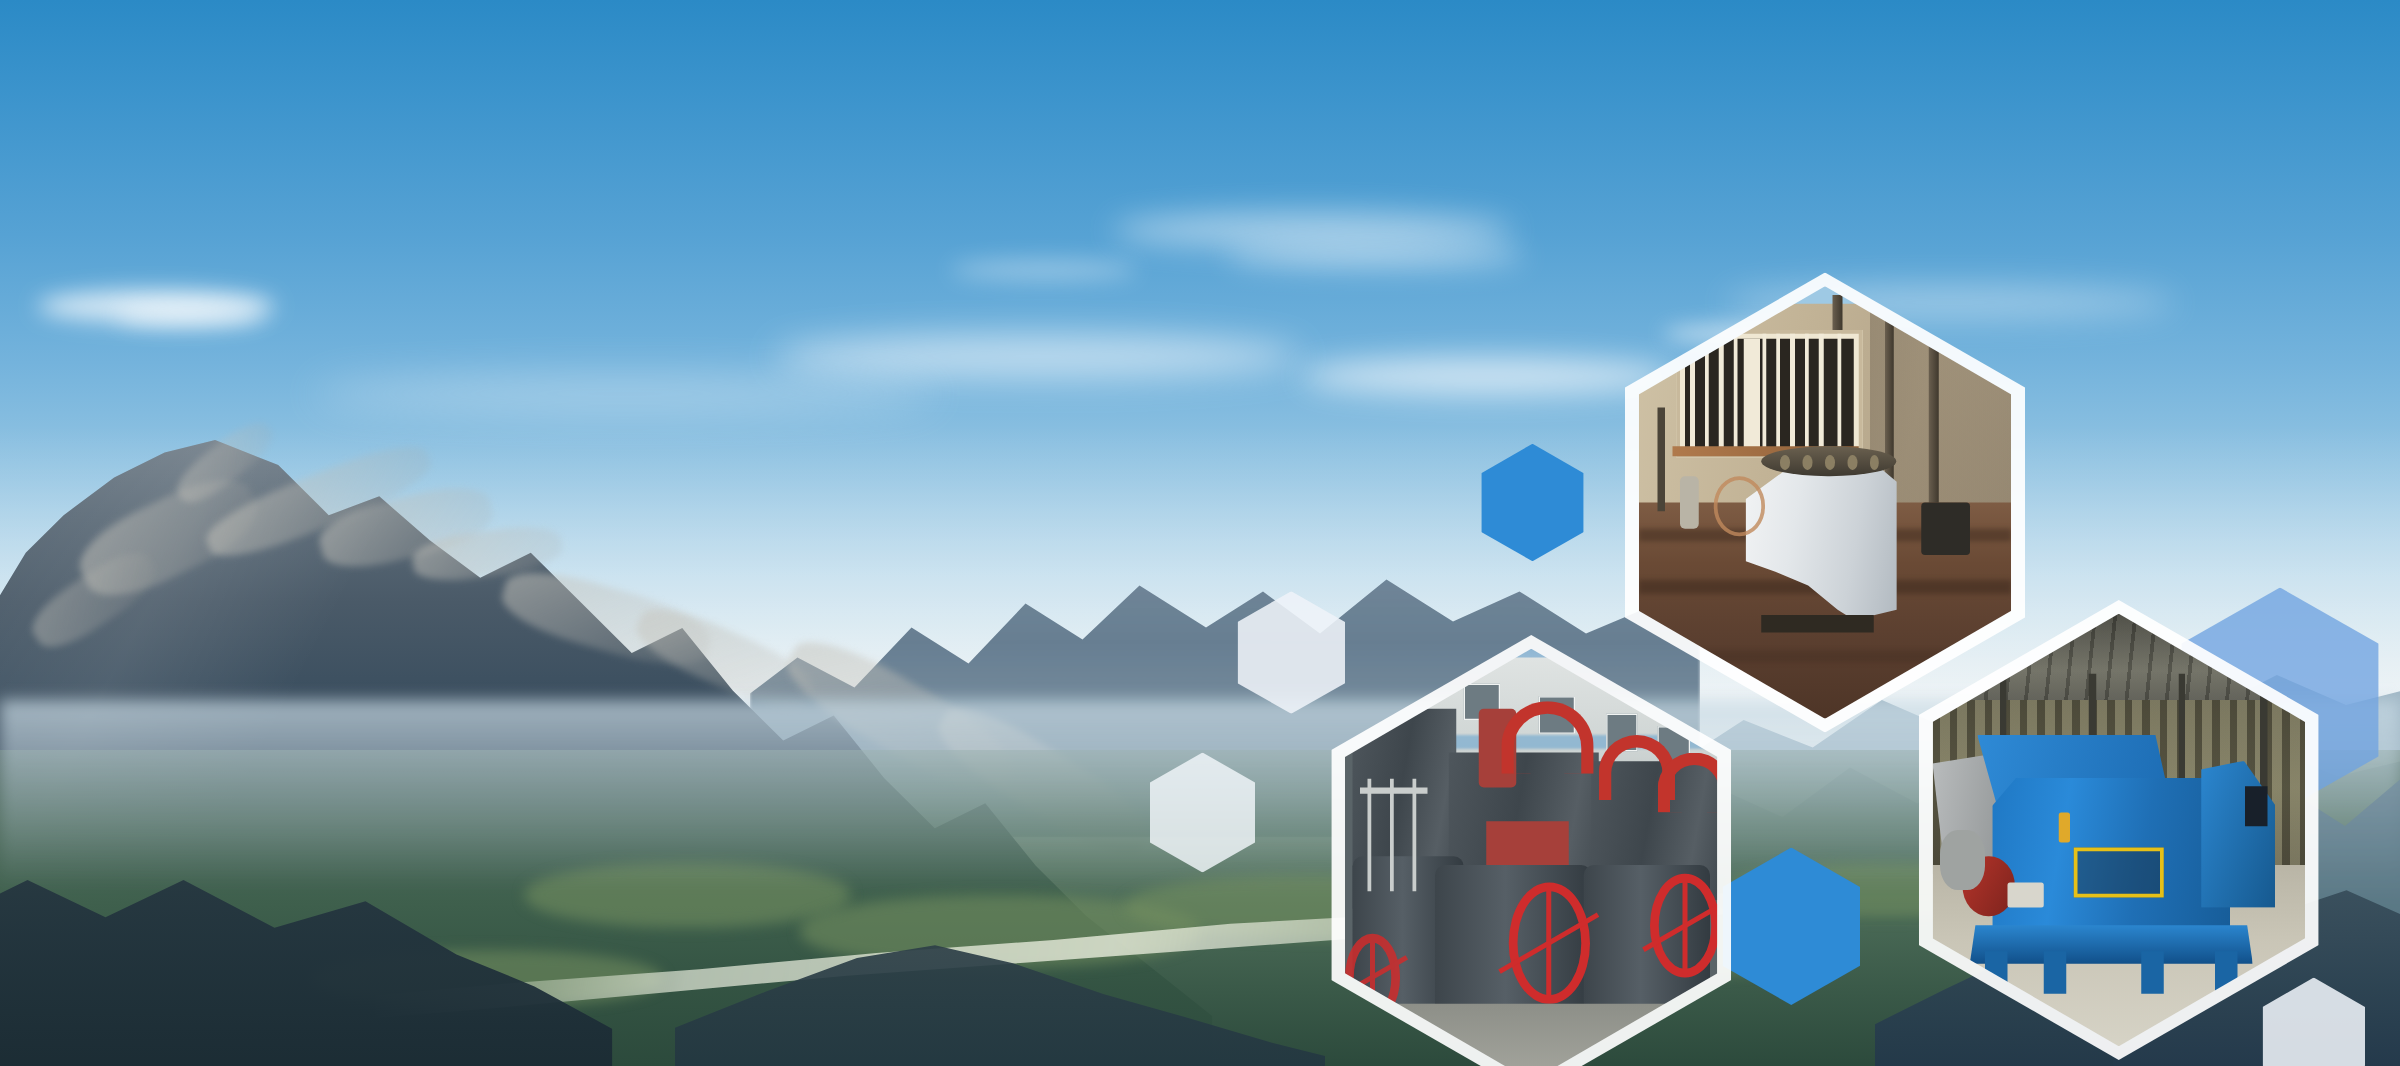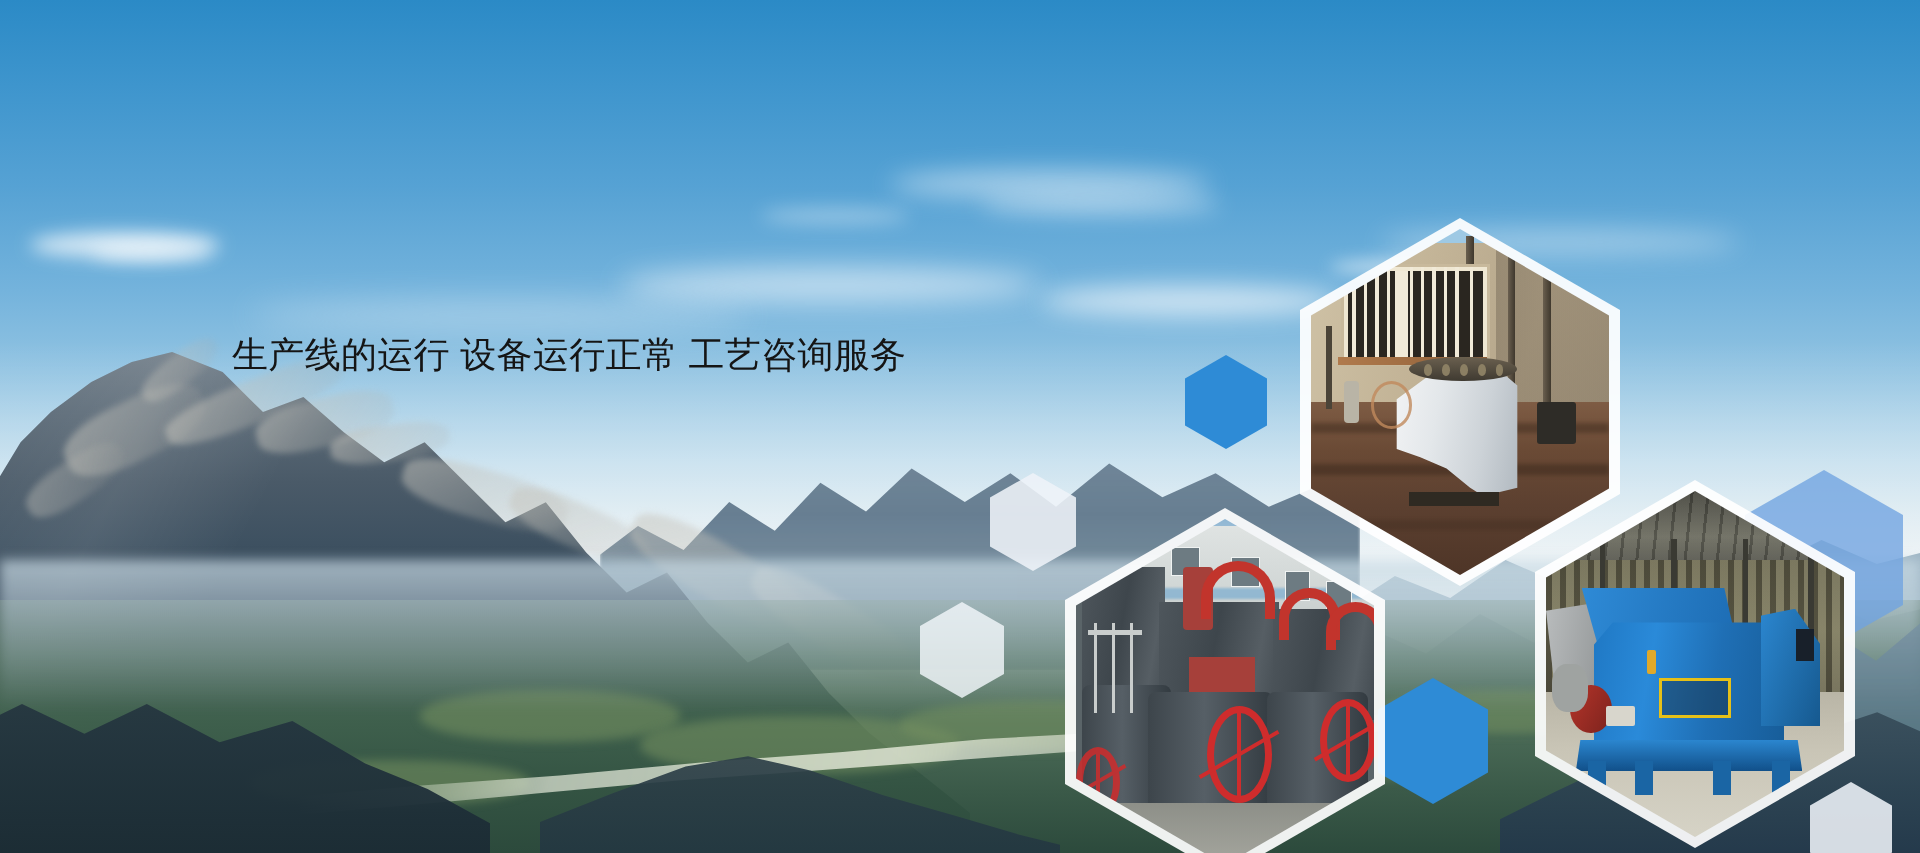--- a/index.html
+++ b/index.html
@@ -378,21 +378,20 @@
   <div class="forest-patch f6"></div>
   <div class="river"></div>
   <div class="valley-haze"></div>
 
   <div class="fg-peak-left"></div>
   <div class="fg-peak-mid"></div>
   <div class="fg-peak-right2"></div>
   <div class="fg-peak-right"></div>
 
   <div class="headline">
-    <div class="line line-1">生产线的运行 设备运行正常 工艺咨询服务</div>
   </div>
 
   <div class="hex hex-soft-blue" style="left:1745px; top:470px; width:158px; height:180px; opacity:.78;"></div>
 
   <div class="hex hex-white-soft" style="left:990px; top:473px; width:86px; height:98px;"></div>
 
   <div class="hex hex-solid-blue" style="left:1185px; top:355px; width:82px; height:94px;"></div>
 
   <div class="hex hex-white-soft2" style="left:920px; top:602px; width:84px; height:96px;"></div>
 

